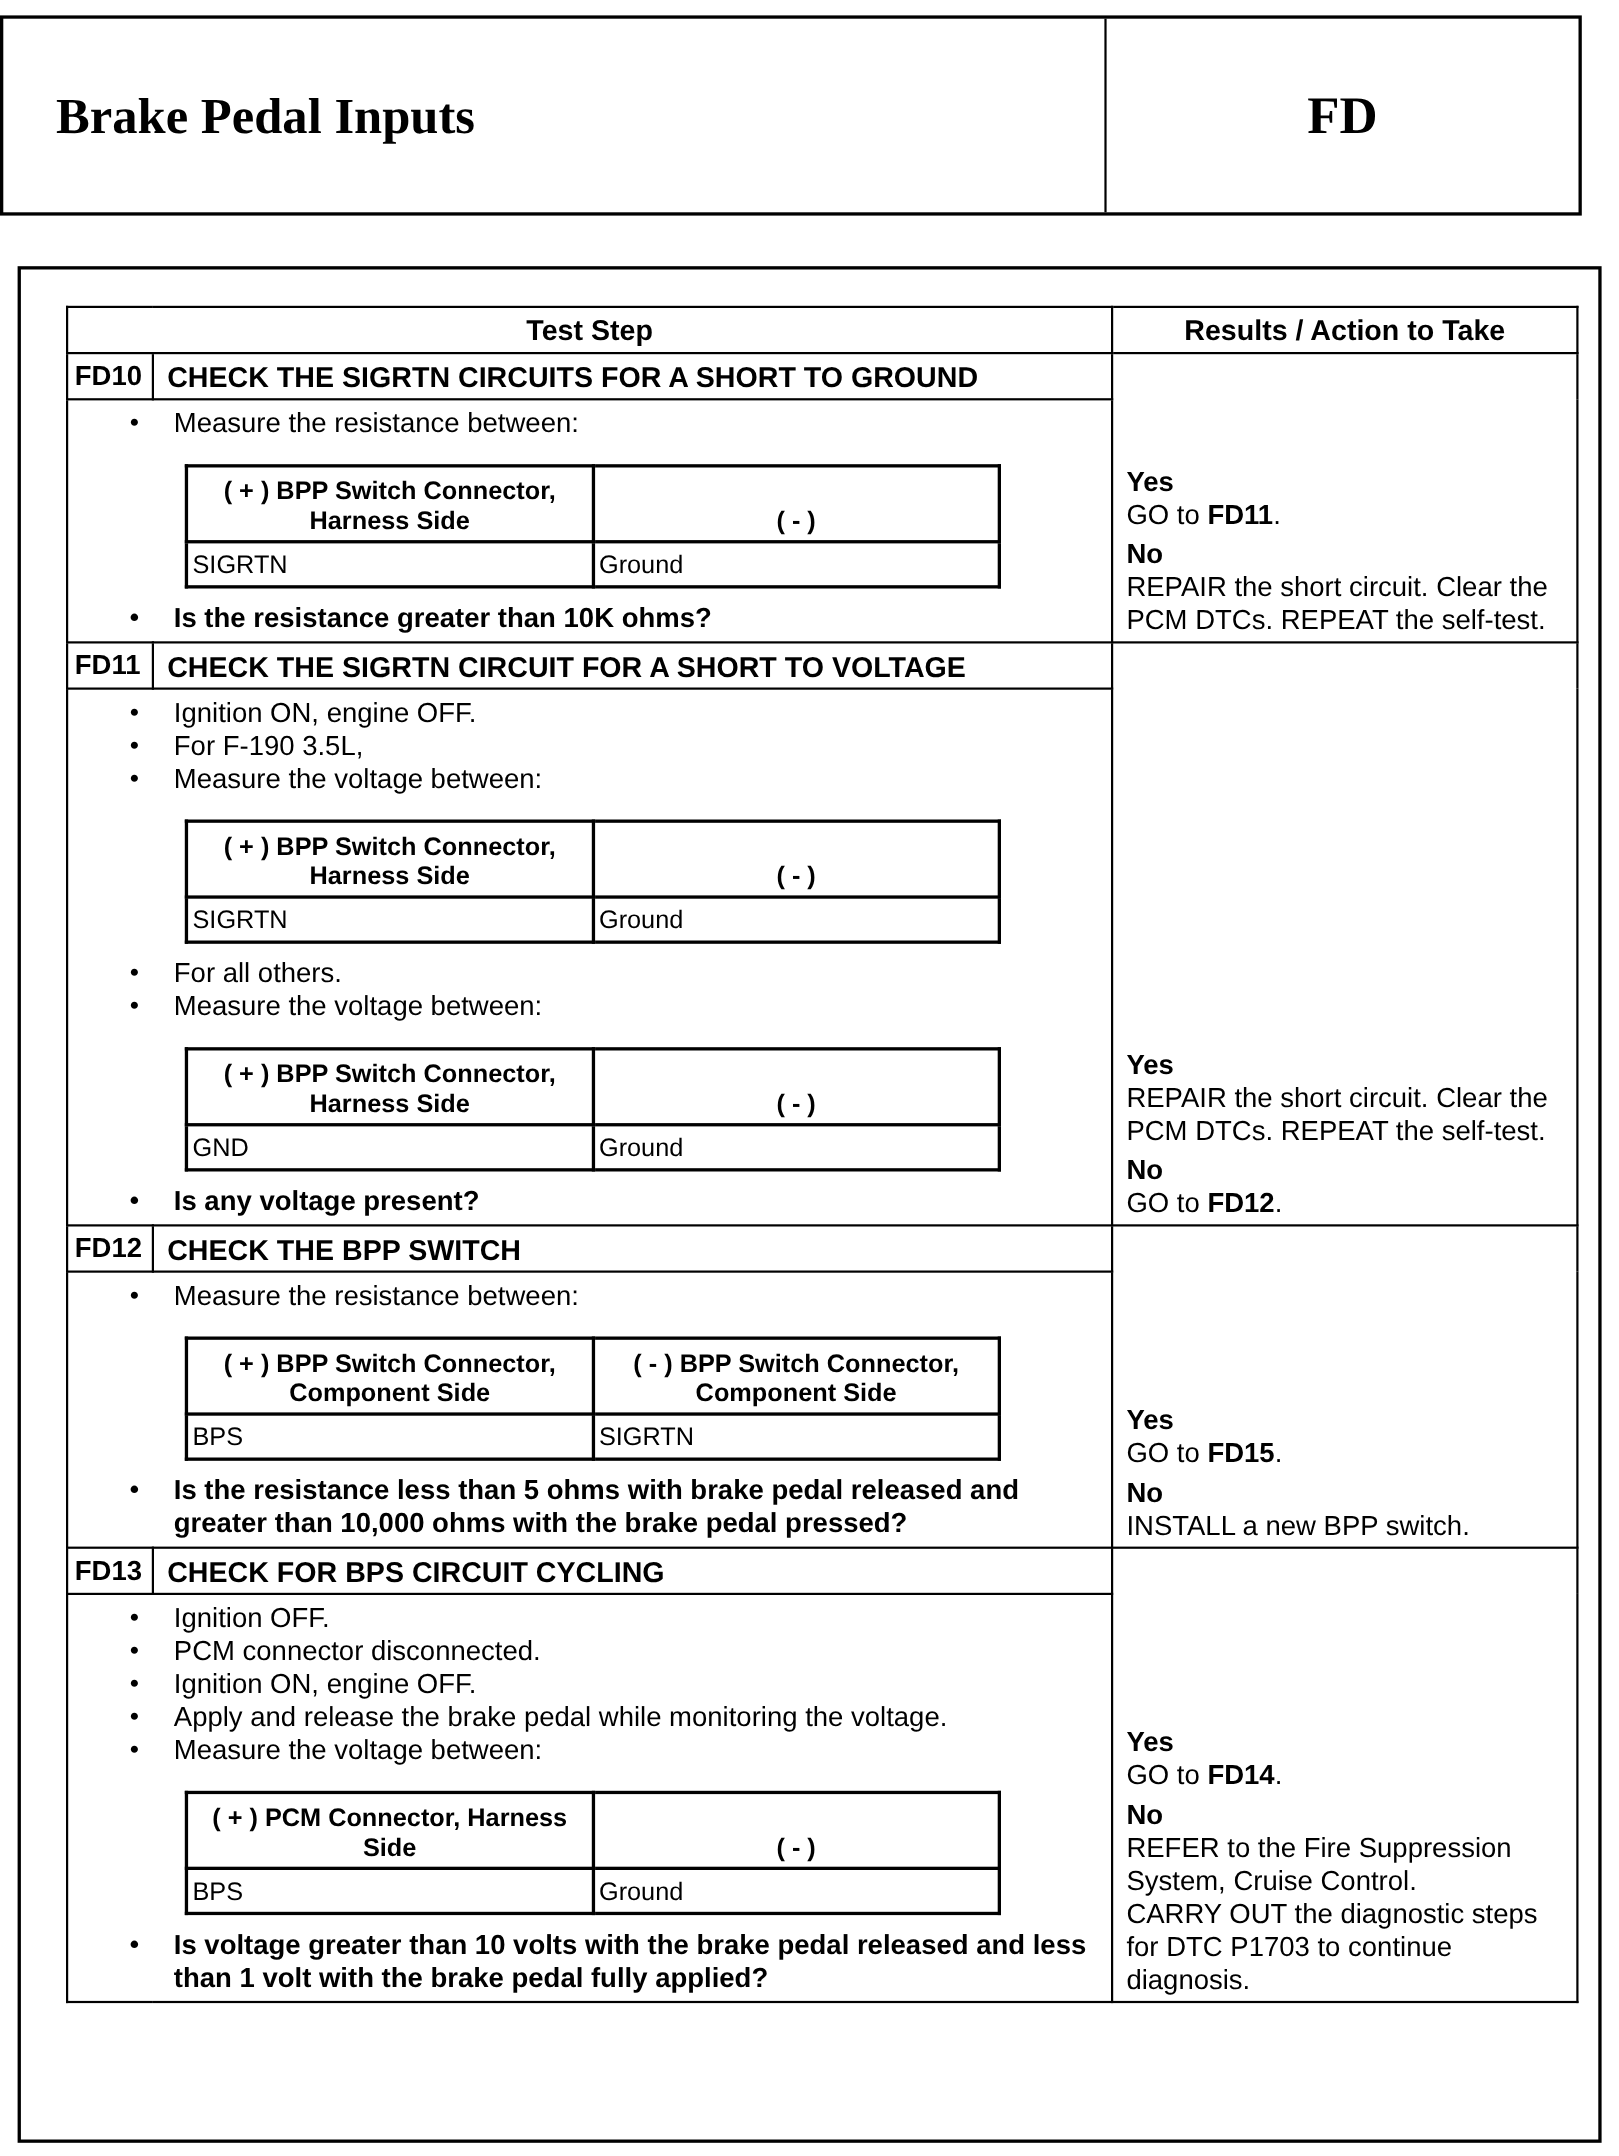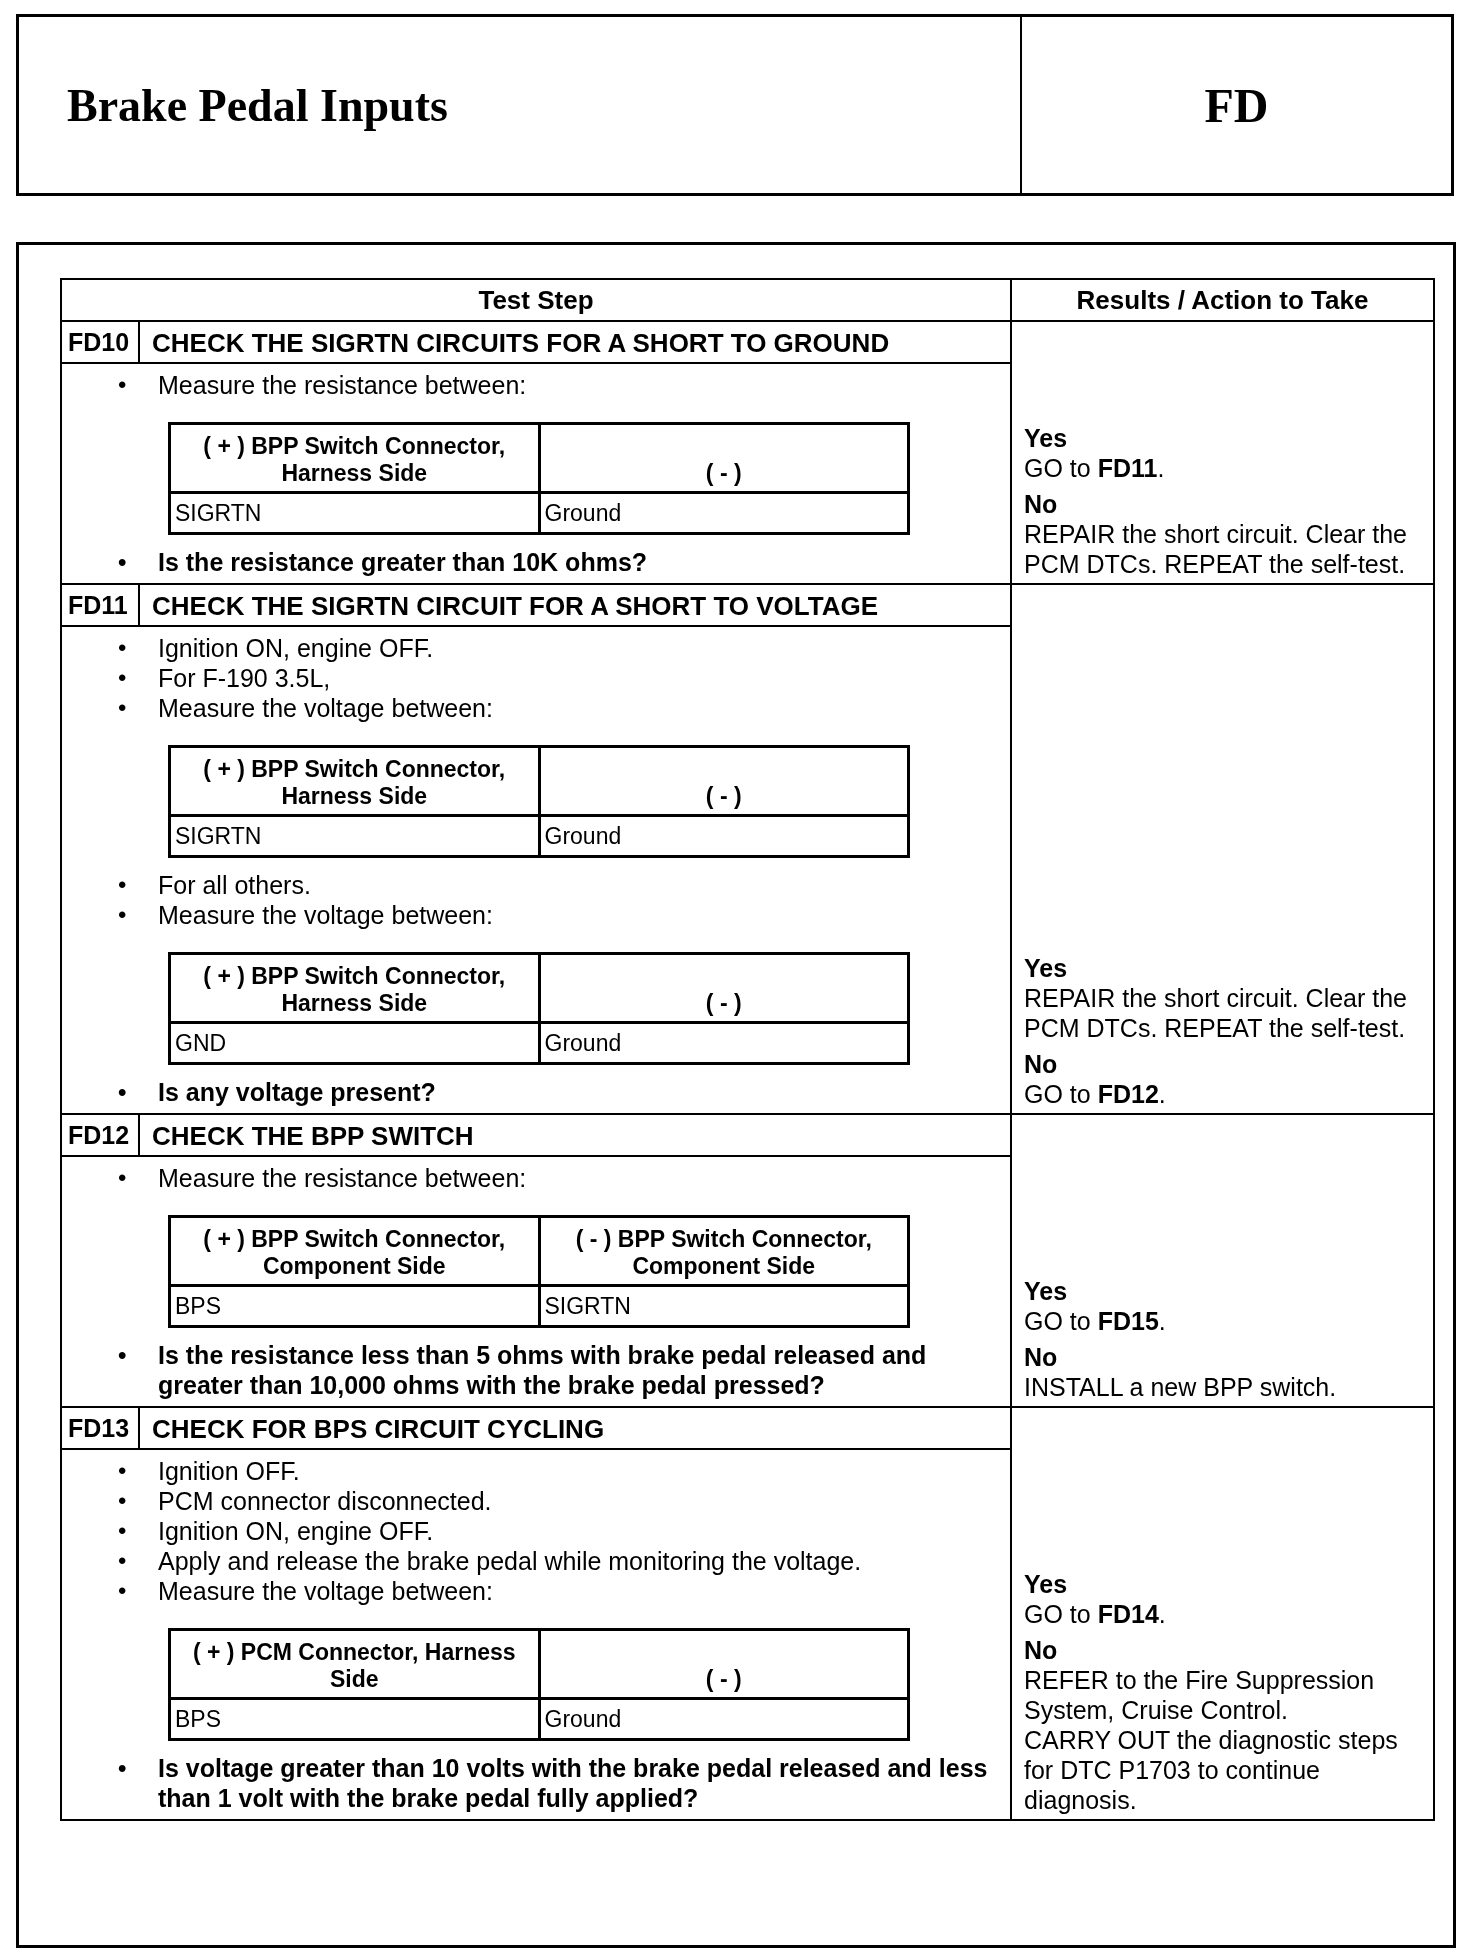--- a/index.html
+++ b/index.html
@@ -1,21 +1,21 @@
 <!DOCTYPE html>
 <html><head>
   <meta charset="utf-8">
   <style>
     html, body { margin: 0; padding: 0; background: #ffffff; }
     body {
       width: 1472px; height: 1960px; position: relative; overflow: hidden;
       font-family: "Liberation Sans", "DejaVu Sans", sans-serif; color: #000;
     }
     .title-box {
-      position: absolute; left: 16px; top: 14px; width: 1438px; height: 182px;
+      position: absolute; left: 0; top: 14px; width: 1438px; height: 182px;
       border: 3px solid #000; box-sizing: border-box; display: flex;
     }
     .title-main {
       flex: 0 0 1003px; border-right: 2px solid #000; display: flex; align-items: center;
       padding-left: 48px; box-sizing: border-box;
       font-family: "Liberation Serif", "DejaVu Serif", serif; font-weight: bold; font-size: 46px;
     }
     .title-code {
       flex: 1; display: flex; align-items: center; justify-content: center;
       font-family: "Liberation Serif", "DejaVu Serif", serif; font-weight: bold; font-size: 48px; text-align: center;

